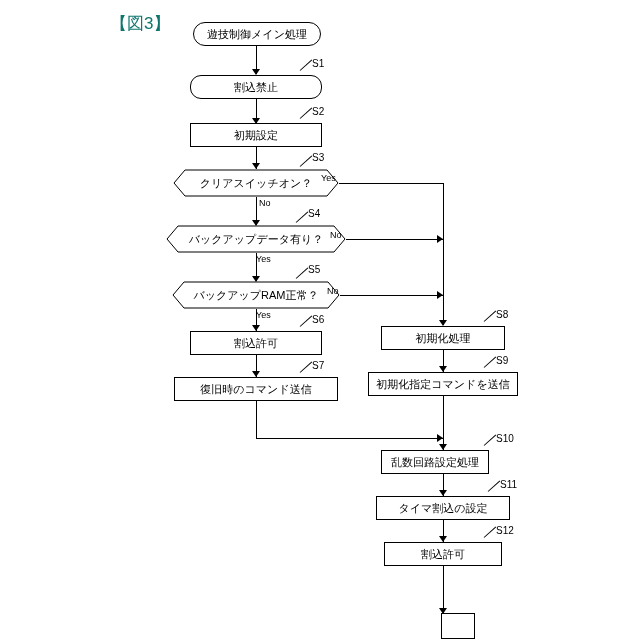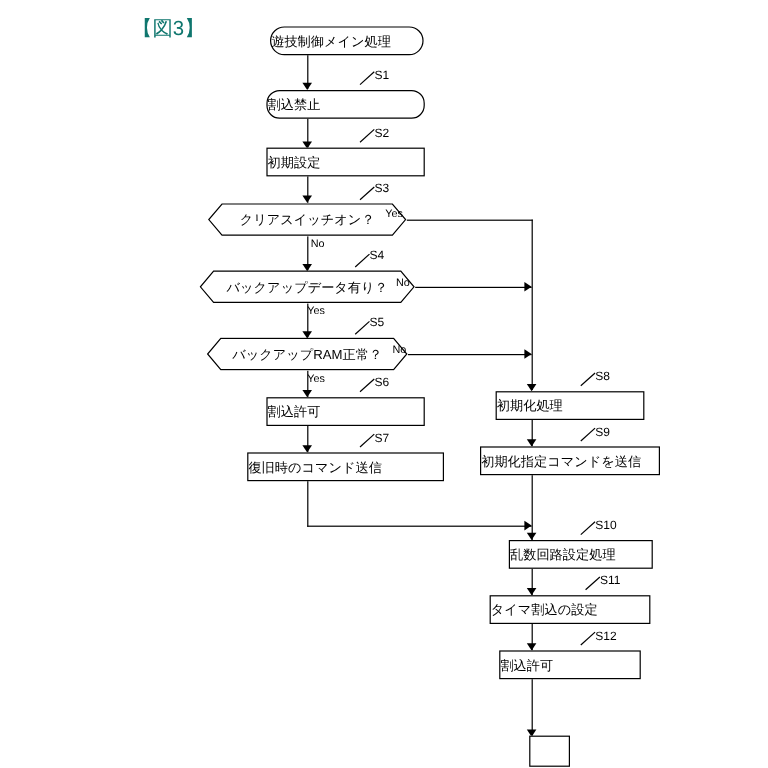--- a/index.html
+++ b/index.html
@@ -23,26 +23,25 @@
     top: 12px;
     font-size: 17px;
     color: #0f766e;
     white-space: nowrap;
   }
   .node {
     position: absolute;
     box-sizing: border-box;
     display: flex;
     align-items: center;
-    justify-content: flex-start;
+    justify-content: center;
     font-size: 11px;
     color: #000;
     background: #ffffff;
     white-space: nowrap;
-    margin-left: 32px;
   }
   .rect {
     border: 1px solid #000;
   }
   .terminator {
     border: 1px solid #000;
     border-radius: 12px;
   }
   .hex-wrap {
     position: absolute;
@@ -226,21 +225,21 @@
 
   <div class="node rect" style="left:368px; top:372px; width:150px; height:24px;">
     <span>初期化指定コマンドを送信</span>
   </div>
   <div class="tick" style="left:484px; top:367px; width:16px; transform:rotate(-42deg);"></div>
   <div class="step-label" style="left:496px; top:355px;">S9</div>
 
   <div class="line vline" style="left:443px; top:396px; height:54px;"></div>
   <div class="arrow-down" style="left:439px; top:444px;"></div>
 
-  <div class="node rect" style="left:392px; top:450px; width:120px; height:24px;">
+  <div class="node rect" style="left:381px; top:450px; width:108px; height:24px;">
     <span>乱数回路設定処理</span>
   </div>
   <div class="tick" style="left:484px; top:445px; width:16px; transform:rotate(-42deg);"></div>
   <div class="step-label" style="left:496px; top:433px;">S10</div>
 
   <div class="line vline" style="left:443px; top:474px; height:22px;"></div>
   <div class="arrow-down" style="left:439px; top:490px;"></div>
 
   <div class="node rect" style="left:376px; top:496px; width:134px; height:24px;">
     <span>タイマ割込の設定</span>

